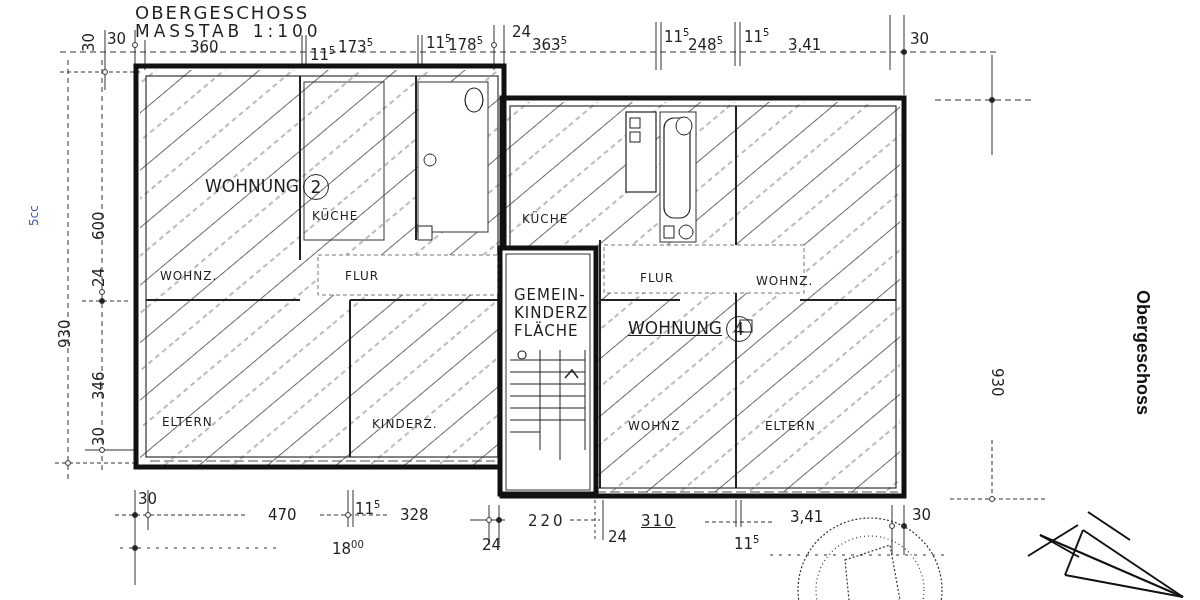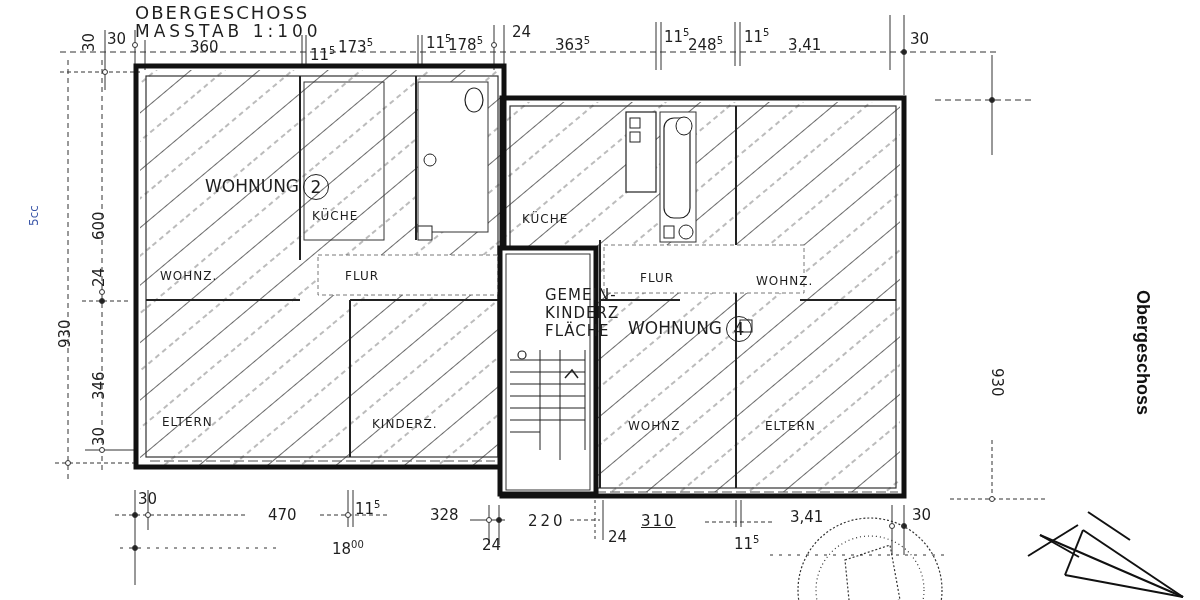--- a/index.html
+++ b/index.html
@@ -191,64 +191,64 @@
   <div class="t hand scale" style="left:135px;top:23px;">MASSTAB 1:100</div>
 
   <div class="t dim vert" style="left:82px;top:52px;">30</div>
   <div class="t dim" style="left:107px;top:32px;">30</div>
   <div class="t dim" style="left:190px;top:40px;">360</div>
   <div class="t dim" style="left:310px;top:46px;"><span>11</span><span class="sup">5</span></div>
   <div class="t dim" style="left:338px;top:38px;"><span>173</span><span class="sup">5</span></div>
   <div class="t dim" style="left:426px;top:34px;"><span>11</span><span class="sup">5</span></div>
   <div class="t dim" style="left:448px;top:36px;"><span>178</span><span class="sup">5</span></div>
   <div class="t dim" style="left:512px;top:25px;">24</div>
-  <div class="t dim" style="left:555px;top:36px;"><span>363</span><span class="sup">5</span></div>
+  <div class="t dim" style="left:532px;top:36px;"><span>363</span><span class="sup">5</span></div>
   <div class="t dim" style="left:664px;top:28px;"><span>11</span><span class="sup">5</span></div>
   <div class="t dim" style="left:688px;top:36px;"><span>248</span><span class="sup">5</span></div>
   <div class="t dim" style="left:744px;top:28px;"><span>11</span><span class="sup">5</span></div>
   <div class="t dim" style="left:788px;top:38px;">3,41</div>
   <div class="t dim" style="left:910px;top:32px;">30</div>
 
   <div class="t pencil vert" style="left:28px;top:226px;">5cc</div>
   <div class="t dim vert" style="left:92px;top:240px;">600</div>
   <div class="t dim vert" style="left:92px;top:287px;">24</div>
   <div class="t dim vert" style="left:58px;top:348px;">930</div>
   <div class="t dim vert" style="left:92px;top:400px;">346</div>
   <div class="t dim vert" style="left:92px;top:446px;">30</div>
 
   <div class="t dim vert90" style="left:1004px;top:368px;">930</div>
 
   <div class="t dim" style="left:138px;top:492px;">30</div>
   <div class="t dim" style="left:268px;top:508px;">470</div>
   <div class="t dim" style="left:355px;top:500px;"><span>11</span><span class="sup">5</span></div>
-  <div class="t dim" style="left:400px;top:508px;margin-left:30px;">328</div>
+  <div class="t dim" style="left:400px;top:508px;">328</div>
   <div class="t dim" style="left:482px;top:538px;">24</div>
   <div class="t dim" style="left:528px;top:514px;letter-spacing:3px;">220</div>
   <div class="t dim" style="left:608px;top:530px;">24</div>
   <div class="t dim" style="left:641px;top:514px;letter-spacing:2px;text-decoration:underline;">310</div>
   <div class="t dim" style="left:734px;top:535px;"><span>11</span><span class="sup">5</span></div>
   <div class="t dim" style="left:790px;top:510px;">3,41</div>
   <div class="t dim" style="left:912px;top:508px;">30</div>
   <div class="t dim" style="left:332px;top:540px;"><span>18</span><span class="sup">00</span></div>
 
   <div class="t hand wohnung" style="left:205px;top:174px;"><span>WOHNUNG</span><span class="circle">2</span></div>
   <div class="t hand room" style="left:312px;top:210px;">KÜCHE</div>
   <div class="t hand room" style="left:160px;top:270px;">WOHNZ.</div>
   <div class="t hand room" style="left:345px;top:270px;">FLUR</div>
   <div class="t hand room" style="left:162px;top:416px;">ELTERN</div>
   <div class="t hand room" style="left:372px;top:418px;">KINDERZ.</div>
 
   <div class="t hand room" style="left:522px;top:213px;">KÜCHE</div>
   <div class="t hand room" style="left:640px;top:272px;">FLUR</div>
   <div class="t hand room" style="left:756px;top:275px;">WOHNZ.</div>
-  <div class="t hand wohnung" style="left:628px;top:316px;"><span>WOHNUNG</span><span class="circle">4</span></div>
+  <div class="t hand wohnung" style="left:628px;top:316px;text-decoration:underline;"><span>WOHNUNG</span><span class="circle">4</span></div>
   <div class="t hand room" style="left:628px;top:420px;">WOHNZ</div>
   <div class="t hand room" style="left:765px;top:420px;">ELTERN</div>
 
-  <div class="t hand gem" style="left:545px;top:286px;">
+  <div class="t hand gem" style="left:514px;top:286px;">
     <div>GEMEIN-</div>
     <div>KINDERZ</div>
     <div>FLÄCHE</div>
   </div>
 
   <div class="t side-title vert90" style="left:1152px;top:290px;">Obergeschoss</div>
 
 </div>
 
 </body></html>

